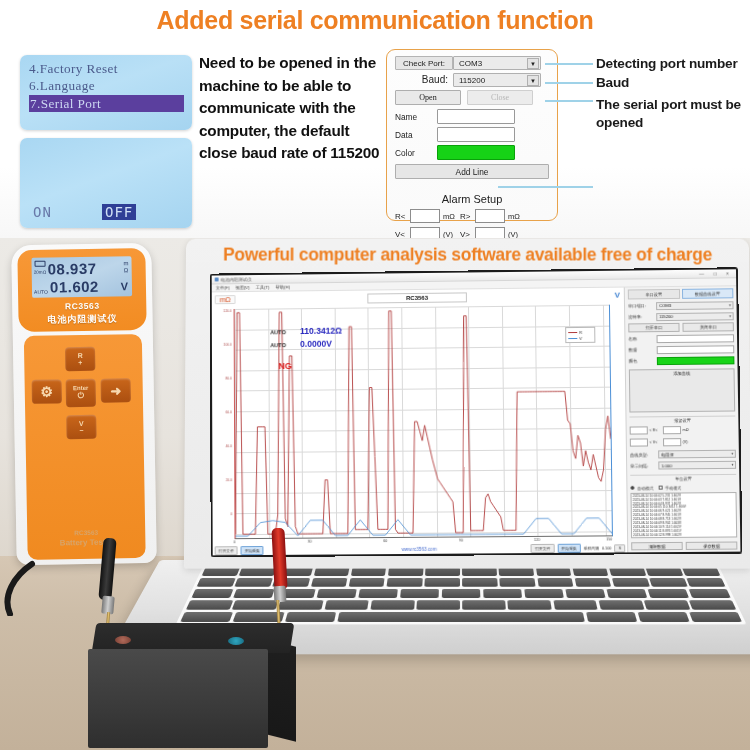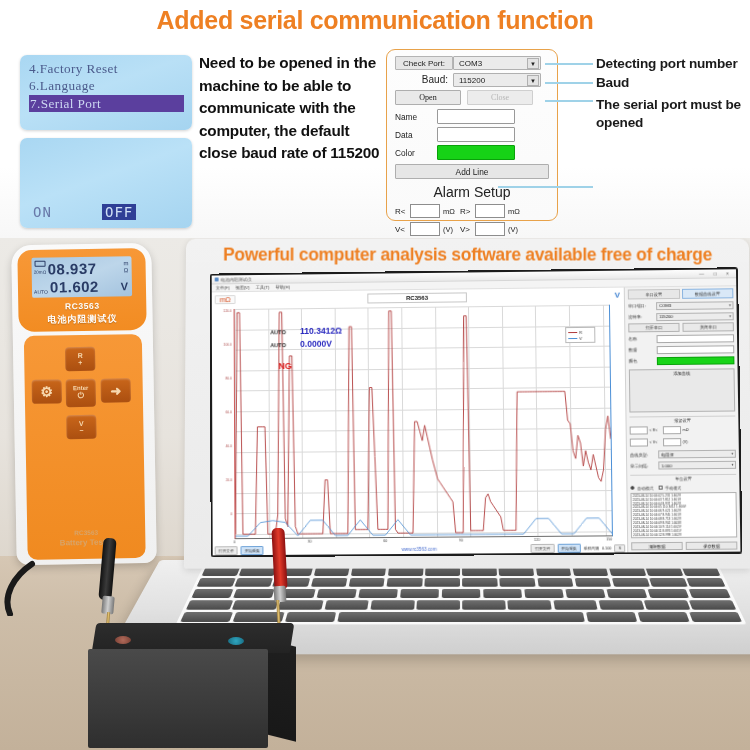--- a/index.html
+++ b/index.html
@@ -114,21 +114,21 @@
     width:78px; height:15px; background:#fff;
     border:1px solid #999; border-radius:1px;
   }
   .f-box.green { background:#16d216; border:1px solid #0aa10a; }
   #add-line-btn {
     margin-top:4px; width:100%; height:15px; line-height:14px;
     text-align:center; font-size:8.3px; background:#e6e6e6;
     border:1px solid #aeaeae; border-radius:1px; color:#1b1b1b;
   }
   #alarm-setup-label {
-    margin-top:5px; text-align:center; font-size:14px; color:#222;
+    margin-top:14px; text-align:center; font-size:11px; color:#222;
     position:relative;
   }
   .alarm-row { display:flex; align-items:center; margin-top:4px; font-size:8px; color:#222;}
   .alarm-row .a-lbl { width:15px; }
   .alarm-row .a-box { width:30px; height:14px; background:#fff; border:1px solid #8d8d8d;}
   .alarm-row .a-unit { width:20px; padding-left:3px; font-size:7.5px;}
 
   
   .conn {
     position:absolute; height:1.6px; background:#9fd2e8;

